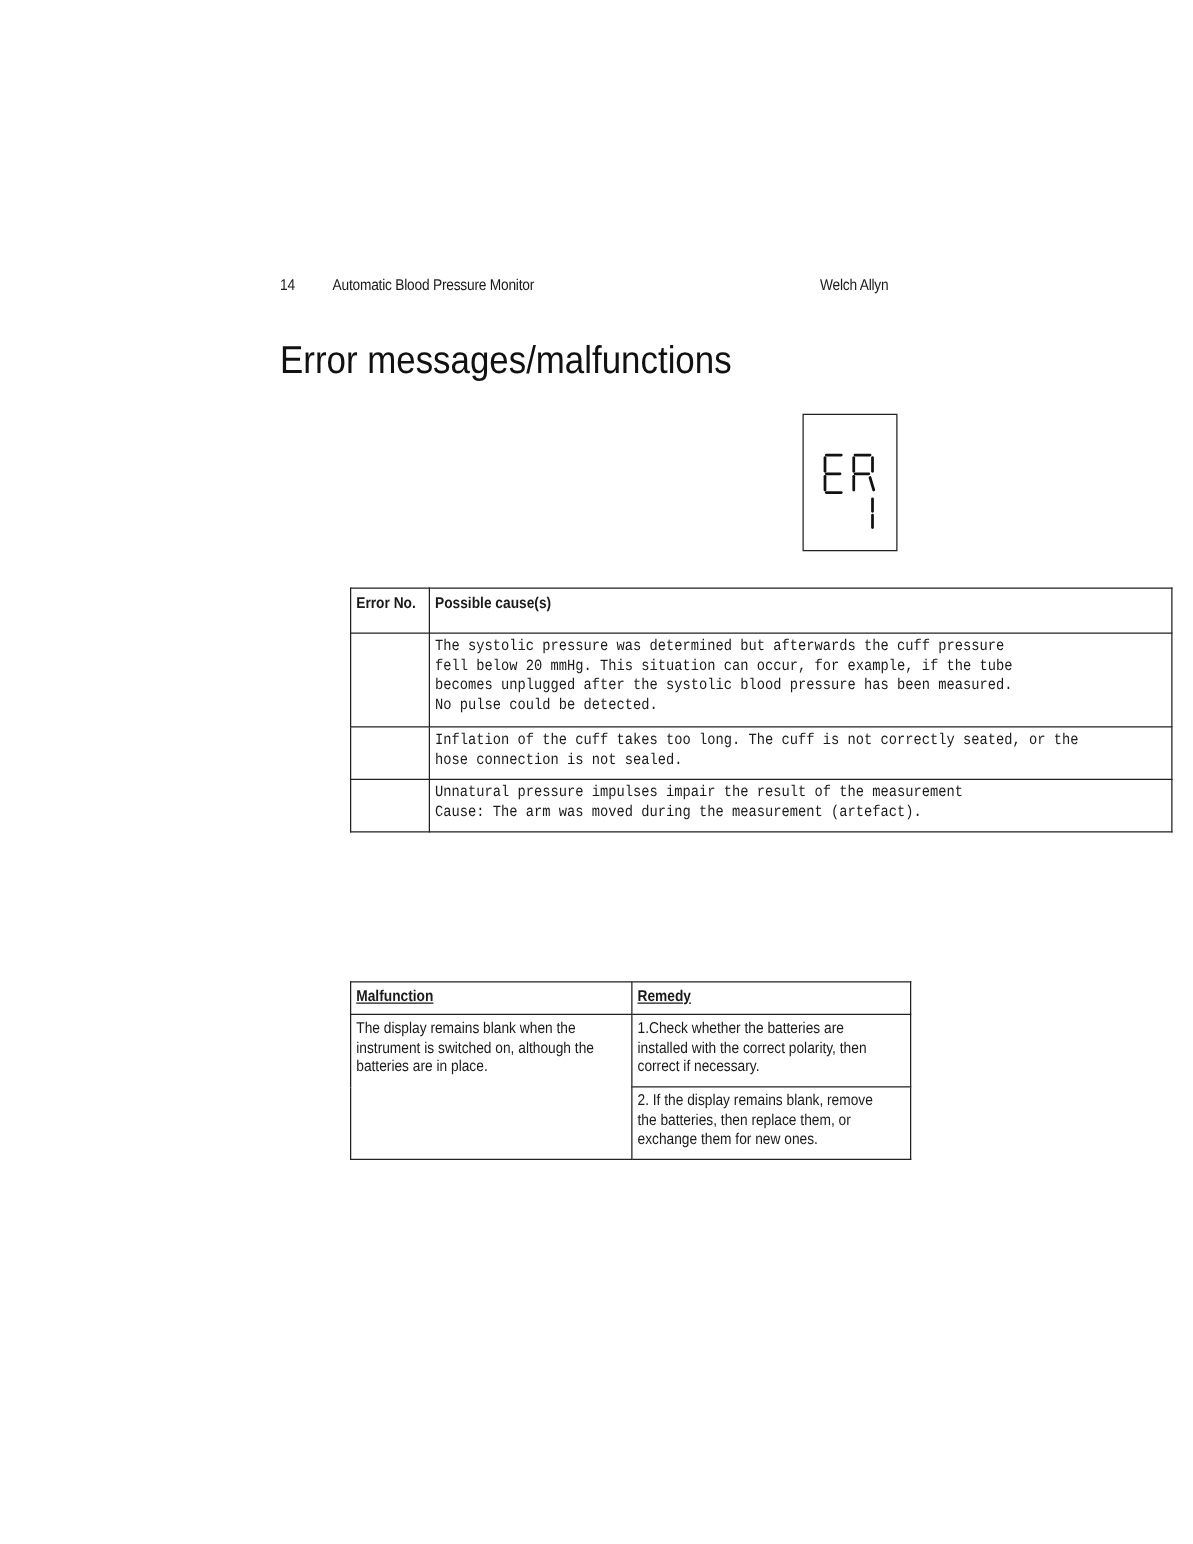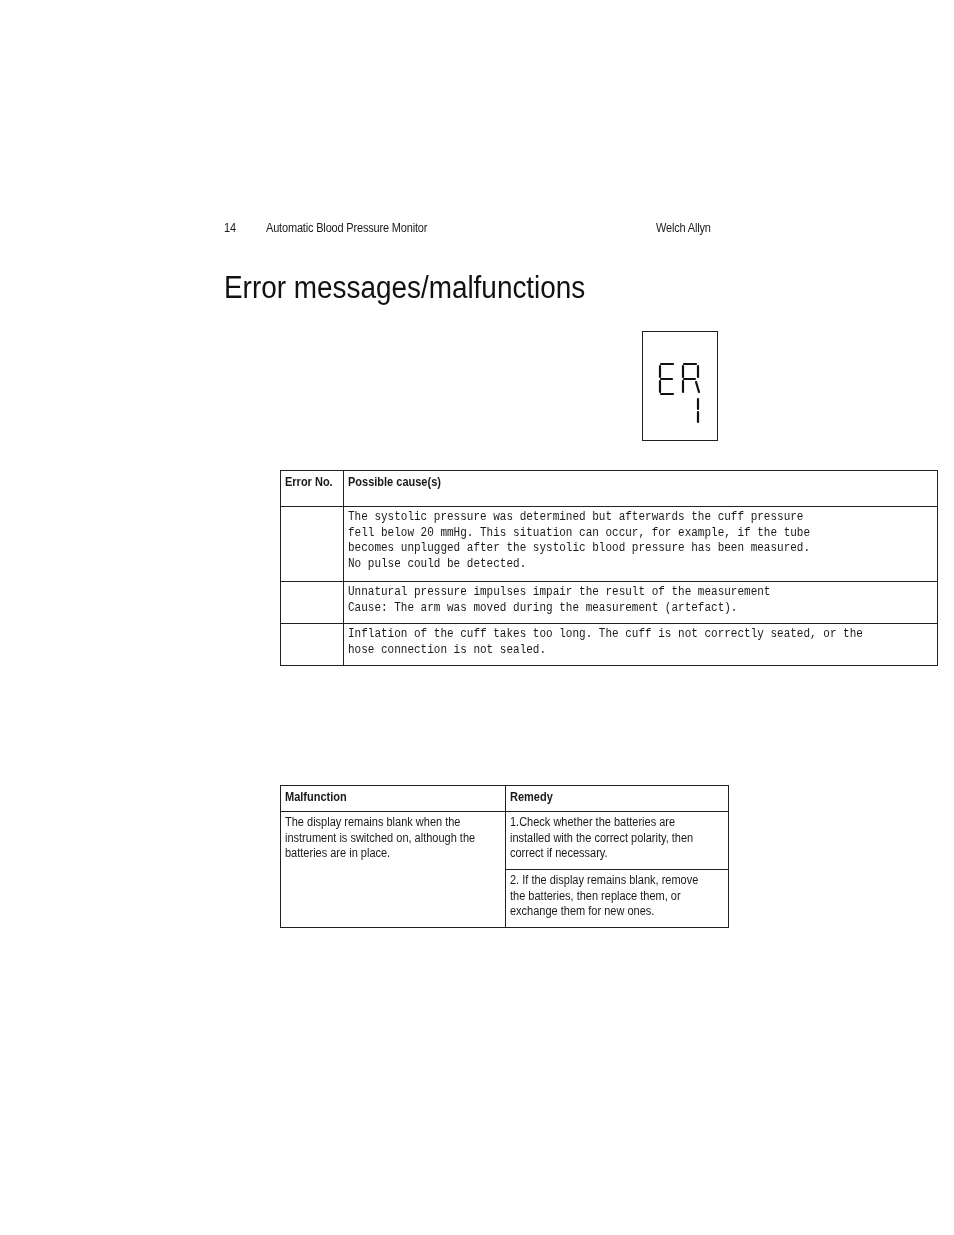--- a/index.html
+++ b/index.html
@@ -14,21 +14,21 @@
     .lcd { position: absolute; left: 642px; top: 331px; width: 76px; height: 110px; border: 1px solid #222; box-sizing: border-box; }
     .lcd svg { position: absolute; left: 0; top: 0; }
     table { position: absolute; border-collapse: collapse; font-size: 12.5px; line-height: 15.5px; }
     td, th { border: 1px solid #222; vertical-align: top; text-align: left; padding: 0; }
     .cell { display: block; transform: scaleX(0.88); transform-origin: left top; white-space: nowrap; }
     th .cell { font-weight: bold; }
     .t1 { left: 280px; top: 470px; width: 448px; }
     .t1 th { height: 36px; padding: 4px 4px 0 4px; box-sizing: border-box; }
     .t1 td { padding: 3px 4px 0 4px; box-sizing: border-box; font-family: Liberation Mono, monospace; }
     .t2 { left: 280px; top: 785px; width: 446px; }
-    .t2 th { height: 26px; padding: 4px 4px 0 4px; box-sizing: border-box; }
+    .t2 th { height: 26px; padding: 4px 4px 0 4px; box-sizing: border-box; text-decoration: underline; }
     .t2 td { padding: 3px 4px 0 4px; box-sizing: border-box; }
   </style>
 </head>
 <body>
 
 <div class="hdr hdr-num">14</div>
 <div class="hdr hdr-title">Automatic Blood Pressure Monitor</div>
 <div class="hdr hdr-brand">Welch Allyn</div>
 
 <h1 class="page-title">Error messages/malfunctions</h1>
@@ -77,29 +77,29 @@
       <td>
         <span class="cell">The systolic pressure was determined but afterwards the cuff pressure</span>
         <span class="cell">fell below 20 mmHg. This situation can occur, for example, if the tube</span>
         <span class="cell">becomes unplugged after the systolic blood pressure has been measured.</span>
         <span class="cell">No pulse could be detected.</span>
       </td>
     </tr>
     <tr style="height:42px">
       <td></td>
       <td>
-        <span class="cell">Unnatural pressure impulses impair the result of the measurement</span>
-        <span class="cell">Cause: The arm was moved during the measurement (artefact).</span>
+        <span class="cell">Inflation of the cuff takes too long. The cuff is not correctly seated, or the</span>
+        <span class="cell">hose connection is not sealed.</span>
       </td>
     </tr>
     <tr style="height:42px">
       <td></td>
       <td>
-        <span class="cell">Inflation of the cuff takes too long. The cuff is not correctly seated, or the</span>
-        <span class="cell">hose connection is not sealed.</span>
+        <span class="cell">Unnatural pressure impulses impair the result of the measurement</span>
+        <span class="cell">Cause: The arm was moved during the measurement (artefact).</span>
       </td>
     </tr>
   </tbody>
 </table>
 
 <table class="t2">
   <colgroup>
       <col style="width:228px">
       <col>
     </colgroup>

